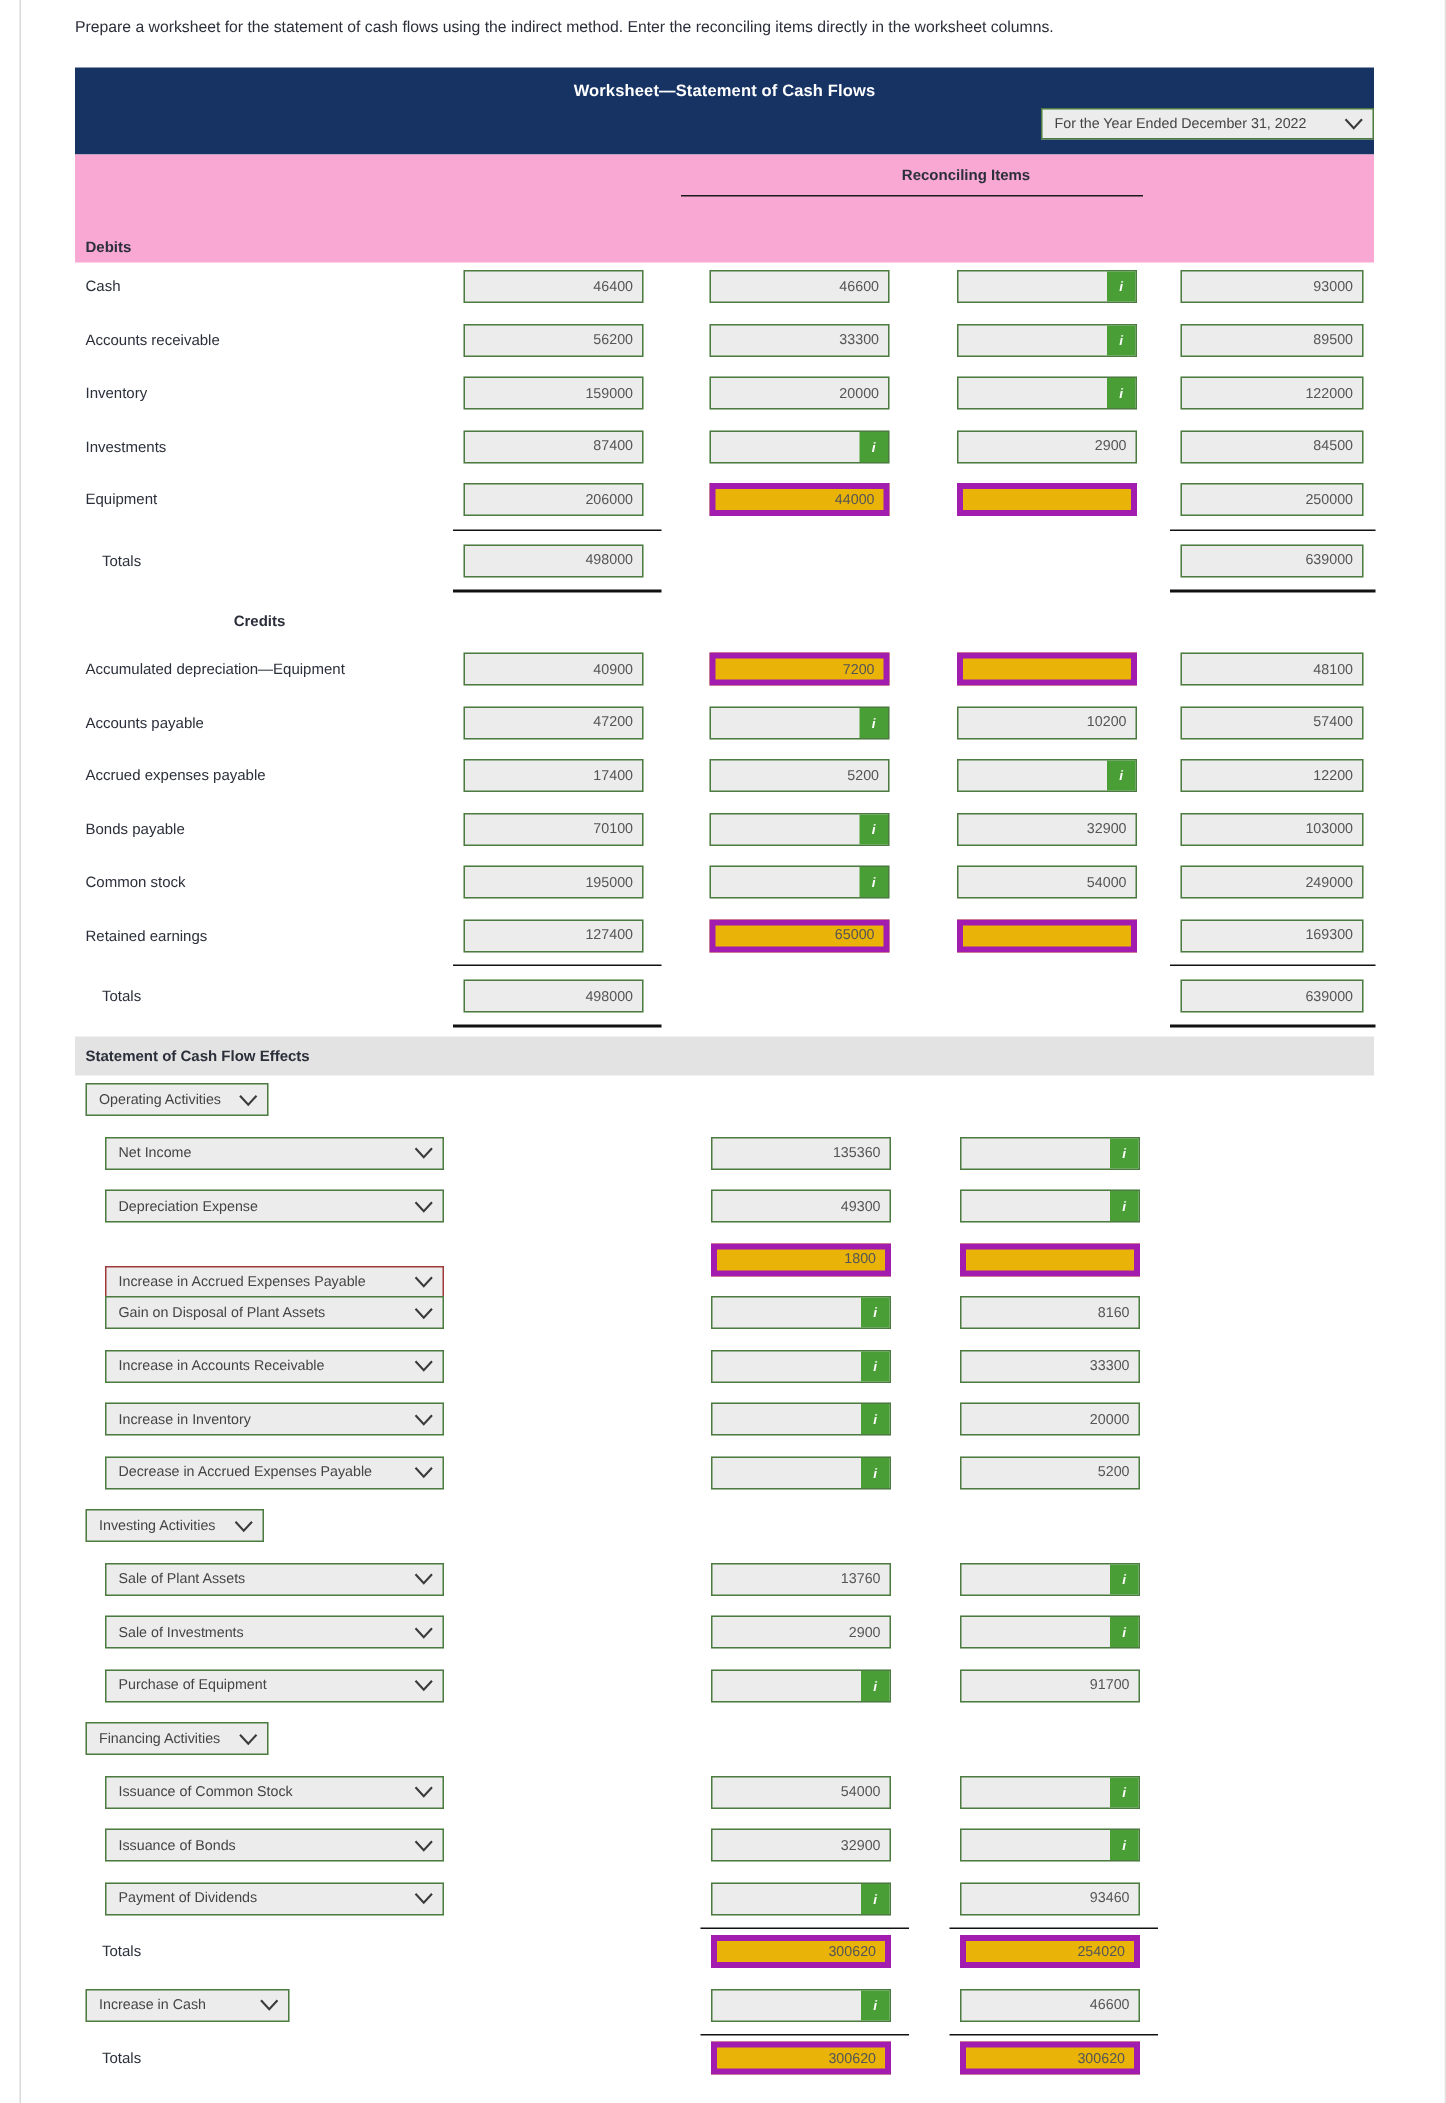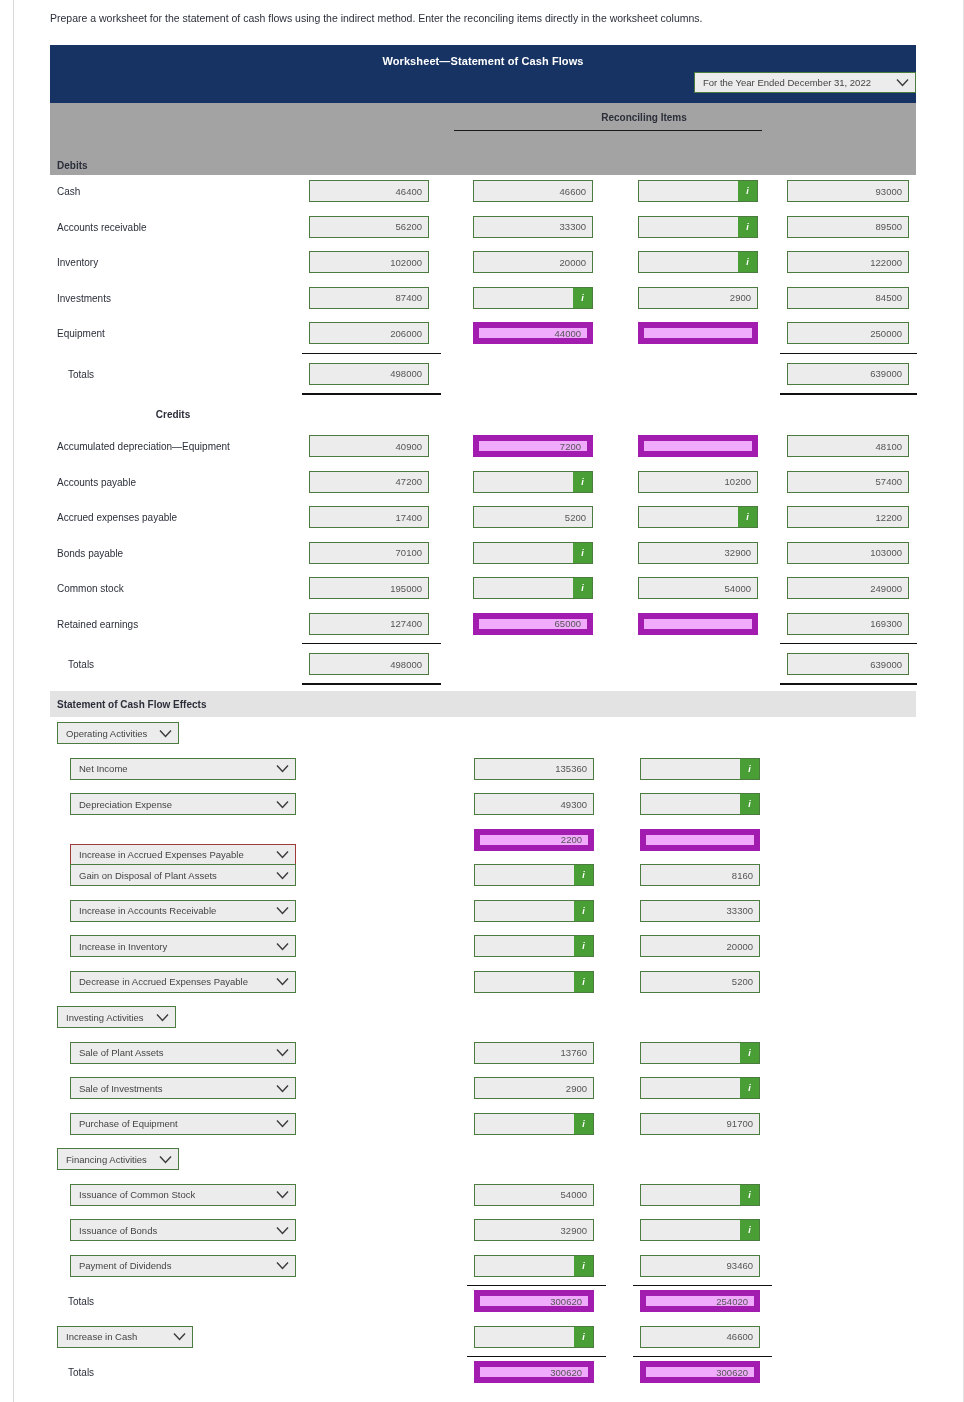--- a/index.html
+++ b/index.html
@@ -40,21 +40,21 @@
     font-size: 9.5px; color: #444; white-space: nowrap;
   }
   .sel .cap { padding-right: 12px; }
   .sel.red { border-color: #9e3b38; margin-top: 15px; }
   .chev { width: 13px; height: 9px; flex: 0 0 13px; }
   .chev svg { display: block; }
 
   .period { width: 222px; height: 21px; font-size: 9.5px; }
 
   .col-band {
-    background: #a3a3a3; position: relative; height: 72px;
+    background: #f9a8d4; position: relative; height: 72px;
   }
   .recon-label {
     position: absolute; left: 440px; top: 9px; width: 308px; text-align: center;
     font-size: 10px; font-weight: bold; color: #2b2f3a;
   }
   .recon-rule { position: absolute; left: 404px; top: 27px; width: 308px; border-top: 1.5px solid #1a1a1a; }
   .hdr-row { position: absolute; left: 0; top: 33px; width: 866px; height: 20px; }
   .hdr-cell { position: absolute; font-size: 10px; font-weight: bold; color: #2b2f3a; }
   .h-acct { left: 7px; }
   .h-bal1 { left: 259px; width: 124px; text-align: center; }
@@ -78,21 +78,21 @@
   .c3 { left: 588px; width: 120px; }
   .c4 { left: 737px; width: 122px; }
 
   .inp {
     position: relative; height: 22px; width: 100%;
     border: 1px solid #4b7b3f; background: #ececec;
     font-size: 9.5px; color: #555;
     display: flex; align-items: center; justify-content: flex-end;
     padding: 0 6px;
   }
-  .inp.red { border: 6px solid #a21caf; background: #f0abfc; color: #555; }
+  .inp.red { border: 4px solid #a21caf; background: #eab308; color: #555; }
   .inp .badge {
     position: absolute; right: 0; top: 0; bottom: 0; width: 19px;
     background: #4a9e36; color: #fff; font-size: 9px; font-weight: bold;
     display: flex; align-items: center; justify-content: center;
     font-style: italic;
   }
 
   
   .rule { position: absolute; }
   .rule.thin { border-top: 1.5px solid #111; }
@@ -192,21 +192,21 @@
           <div class="cell c4">
             <div class="inp">
               <span>89500</span>
             </div>
           </div>
         </div>
         <div class="row">
           <div class="lbl">Inventory</div>
           <div class="cell c1">
             <div class="inp">
-              <span>102000</span>
+              <span>159000</span>
             </div>
           </div>
           <div class="cell c2">
             <div class="inp">
               <span>20000</span>
             </div>
           </div>
           <div class="cell c3">
             <div class="inp">
               <span></span>
@@ -510,21 +510,21 @@
           <div class="cf-item" style=";"><div class="sel red" style="">
               <span class="cap">Increase in Accrued Expenses Payable</span>
               <span class="chev">
                 <svg viewBox="0 0 13 9">
                   <path d="M1 1.5 L6.5 7.5 L12 1.5" fill="none" stroke="#3b3b3b" stroke-width="1.4"></path>
                 </svg>
               </span>
             </div></div>
           <div class="cell d2">
             <div class="inp red">
-              <span>2200</span>
+              <span>1800</span>
             </div>
           </div>
           <div class="cell d3">
             <div class="inp red">
               <span></span>
             </div>
           </div>
         </div>
         <div class="cf-row">
           <div class="cf-item" style=";"><div class="sel" style="">

